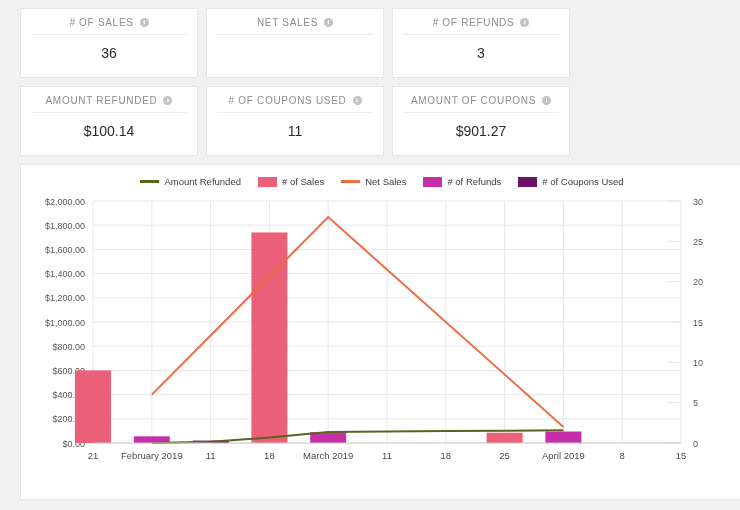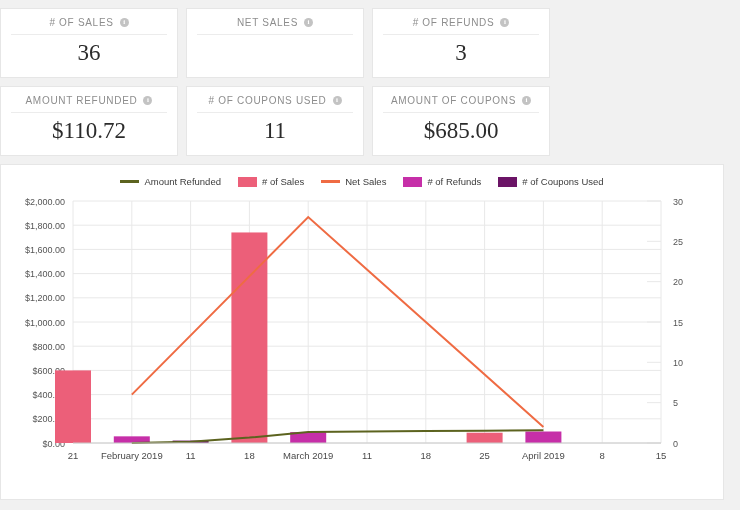--- a/index.html
+++ b/index.html
@@ -11,21 +11,21 @@
     height: 510px;
     background: #f1f1f1;
     font-family: "Liberation Sans", sans-serif;
     overflow: hidden;
   }
   .page {
     position: relative;
     width: 740px;
     height: 380px;
     box-sizing: border-box;
-    padding: 8px 8px 0 0;
+    padding: 8px 8px 0 20px;
   }
 
   
   .kpi-grid {
     display: flex;
     flex-wrap: wrap;
     gap: 8px;
   }
   .kpi-card {
     background: #ffffff;
@@ -71,23 +71,23 @@
     text-align: center;
     font-weight: bold;
     font-family: "Liberation Serif", serif;
     flex: 0 0 auto;
   }
   .kpi-value {
     flex: 1;
     display: flex;
     align-items: center;
     justify-content: center;
-    font-size: 23px;
+    font-size: 14px;
     color: #2b2b2b;
-    font-family: Liberation Serif, serif;
+    font-family: Liberation Sans, sans-serif;
   }
 
   
   .chart-card {
     margin-top: 8px;
     background: #ffffff;
     border: 1px solid #e6e6e6;
     box-sizing: border-box;
     width: 724px;
     height: 336px;
@@ -174,37 +174,37 @@
         <span class="info-icon">i</span>
       </div>
       <div class="kpi-value">3</div>
     </div>
 
     <div class="kpi-card w4">
       <div class="kpi-head">
         <span class="kpi-label">AMOUNT REFUNDED</span>
         <span class="info-icon">i</span>
       </div>
-      <div class="kpi-value">$110.72</div>
+      <div class="kpi-value">$100.14</div>
     </div>
 
     <div class="kpi-card w1">
       <div class="kpi-head">
         <span class="kpi-label"># OF COUPONS USED</span>
         <span class="info-icon">i</span>
       </div>
       <div class="kpi-value">11</div>
     </div>
 
     <div class="kpi-card w2">
       <div class="kpi-head">
         <span class="kpi-label">AMOUNT OF COUPONS</span>
         <span class="info-icon">i</span>
       </div>
-      <div class="kpi-value">$685.00</div>
+      <div class="kpi-value">$901.27</div>
     </div>
 
   </div>
 
   <div class="chart-card">
 
     <div class="legend" id="legend">
         <div class="legend-item">
           <span class="legend-swatch-line" style="background: rgb(92, 99, 31);"></span>
           <span>Amount Refunded</span>

